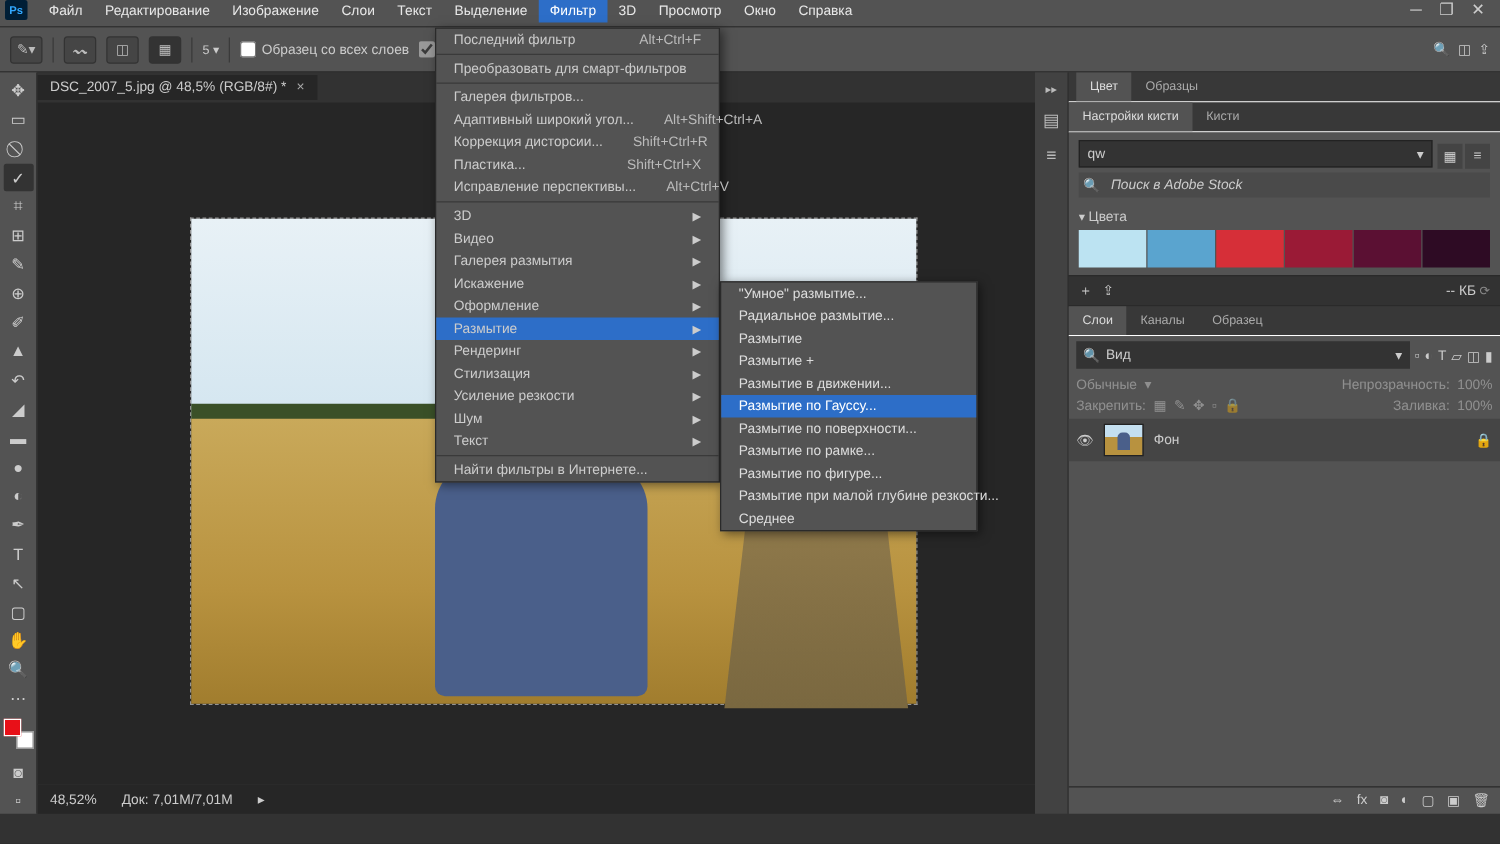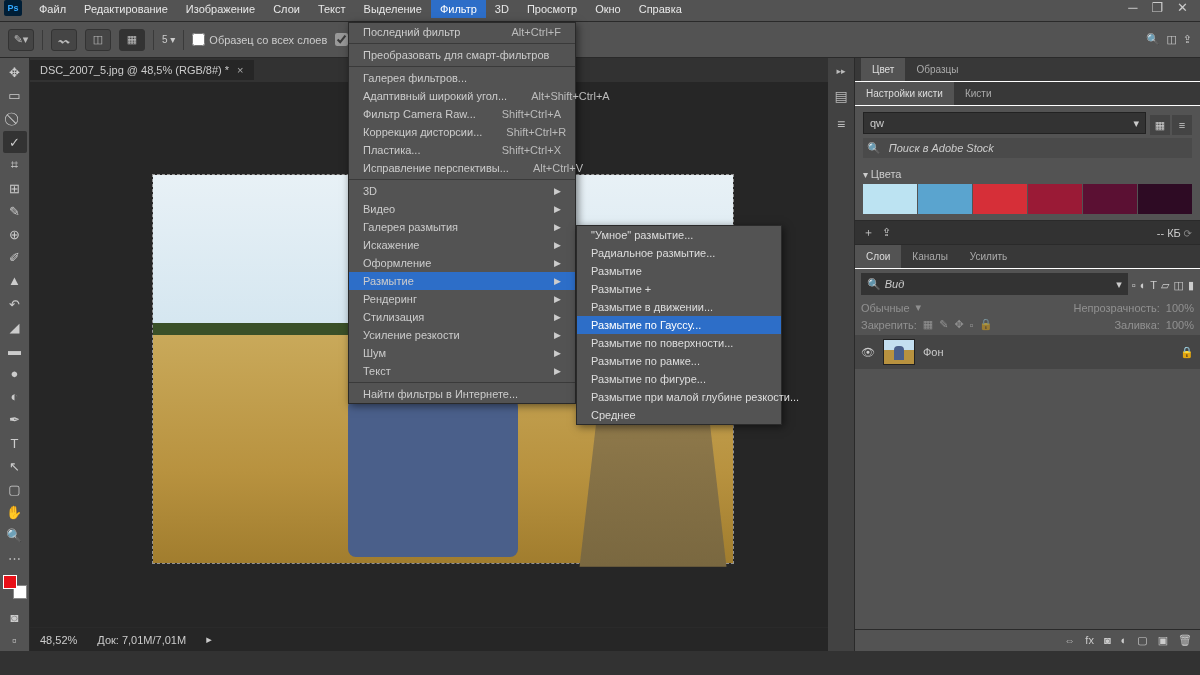--- a/index.html
+++ b/index.html
@@ -218,27 +218,27 @@
           </div>
       </div>
       <div class="plus-bar">
         <span style="margin-right:8px">＋</span>
         <span>⇪</span>
         <span class="r"><span>-- КБ</span> ⟳</span>
       </div>
       <div class="panel-tabs">
         <div class="pt active">Слои</div>
         <div class="pt">Каналы</div>
-        <div class="pt">Усилить</div>
+        <div class="pt">Образец</div>
       </div>
       <div class="panel-content" style="flex:1;display:flex;flex-direction:column;padding:4px 0 0">
         <div style="display:flex;padding:0 6px;gap:4px;align-items:center">
           <div class="layers-search" style="flex:1">
               <span class="mag">🔍</span>
-              <span style="font-style:italic">Вид</span>
+              <span style="">Вид</span>
               <span style="margin-left:auto">▾</span>
             </div>
           <span>▫</span>
           <span>◐</span>
           <span>T</span>
           <span>▱</span>
           <span>◫</span>
           <span>▮</span>
         </div>
         <div class="layer-controls" style="padding:4px 6px">
@@ -287,24 +287,20 @@
     <div class="mrow">
       <span>Преобразовать для смарт-фильтров</span>
     </div>
     <div class="msepr"></div>
     <div class="mrow">
       <span>Галерея фильтров...</span>
     </div>
     <div class="mrow">
       <span>Адаптивный широкий угол...</span>
       <span class="shortcut">Alt+Shift+Ctrl+A</span>
-    </div>
-    <div class="mrow">
-      <span>Фильтр Camera Raw...</span>
-      <span class="shortcut">Shift+Ctrl+A</span>
     </div>
     <div class="mrow">
       <span>Коррекция дисторсии...</span>
       <span class="shortcut">Shift+Ctrl+R</span>
     </div>
     <div class="mrow">
       <span>Пластика...</span>
       <span class="shortcut">Shift+Ctrl+X</span>
     </div>
     <div class="mrow">

